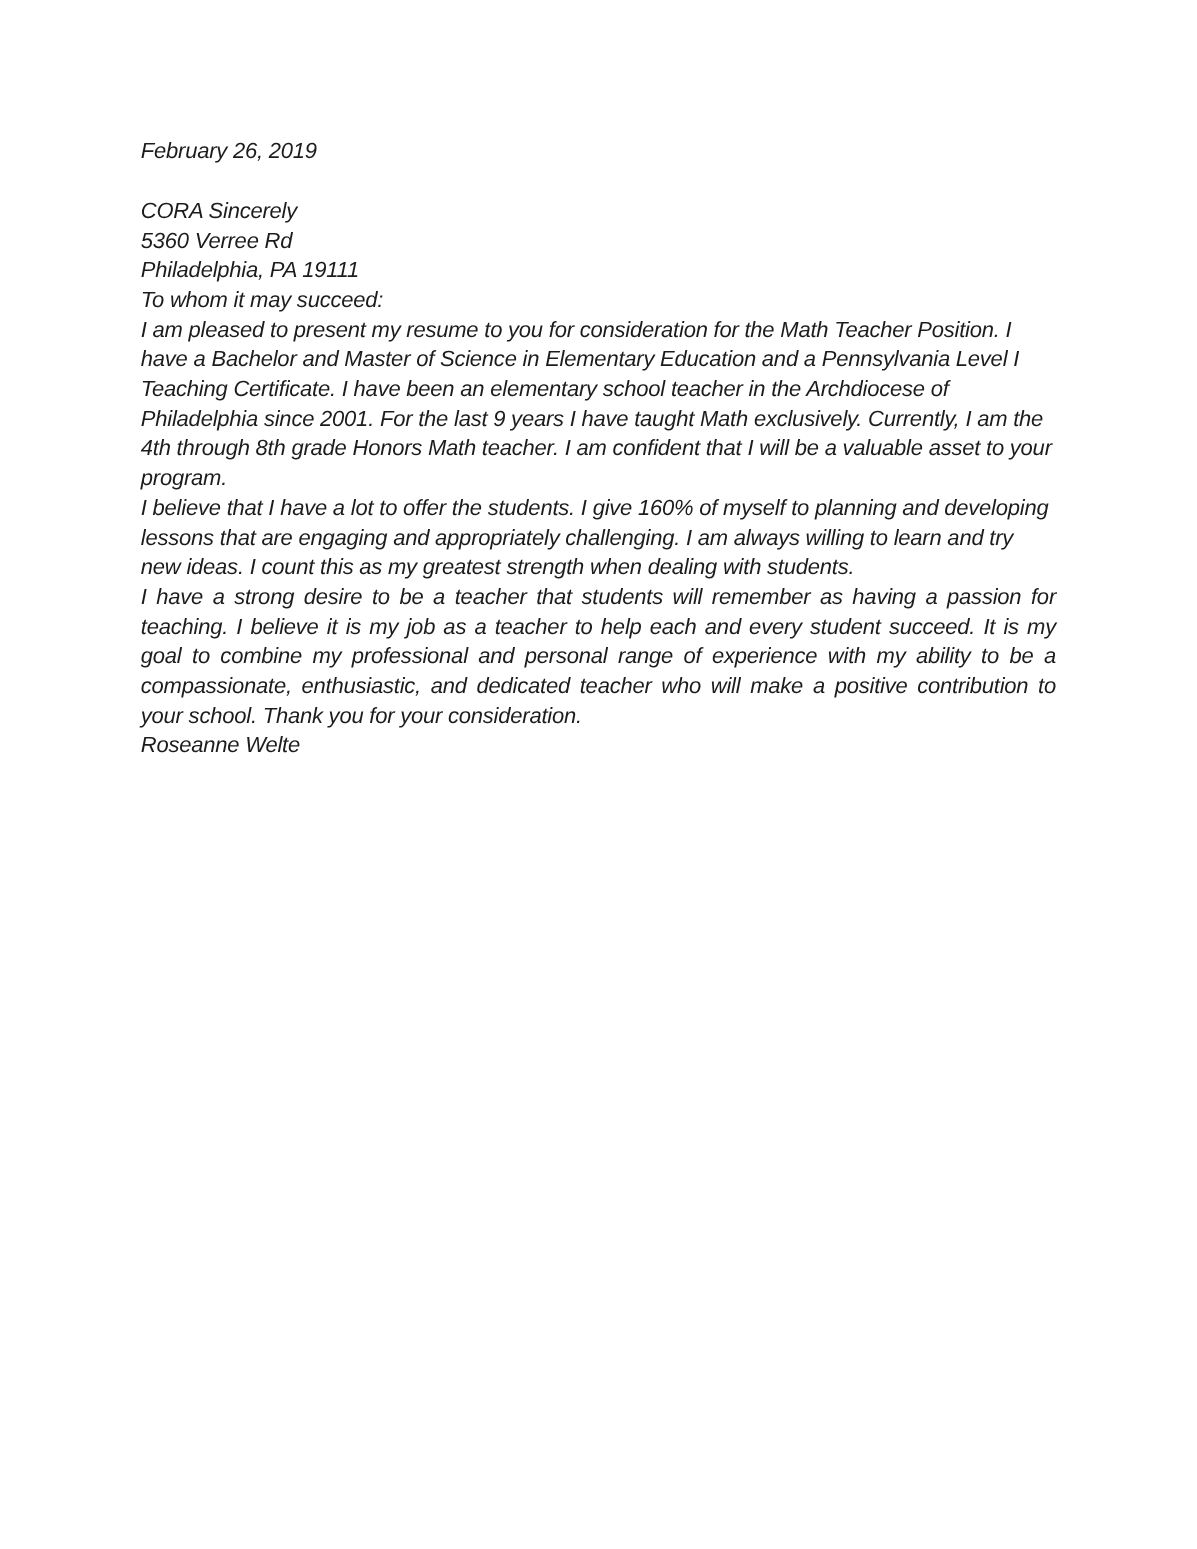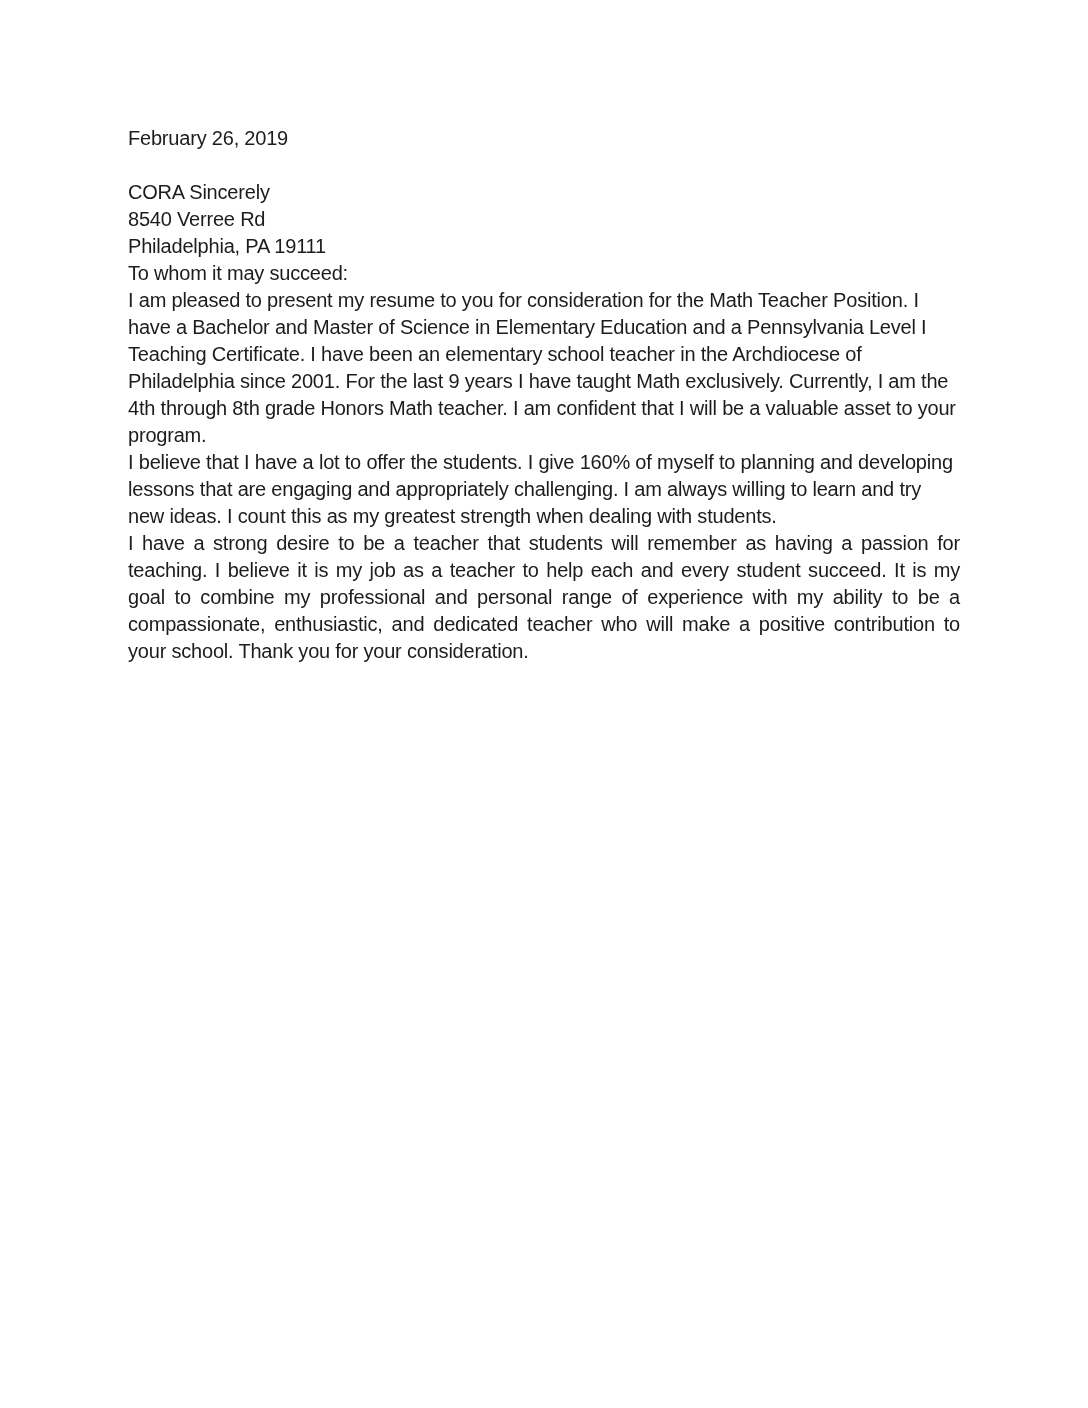--- a/index.html
+++ b/index.html
@@ -18,44 +18,46 @@
     font-family: "Liberation Sans", "DejaVu Sans", sans-serif;
     font-size: 20px;
     line-height: 27px;
     letter-spacing: -0.2px;
     color: #1c1c1c;
     overflow: hidden;
   }
   .page p {
     margin: 0;
     padding: 0;
+    font-style: italic;
   }
   .recipient-block { margin-top: 27px; }
   .salutation      { margin-top: 54px; }
   .para            { margin-top: 27px; }
   .para.justified  { text-align: justify; }
   .closing         { margin-top: 27px; }
   .signature       { margin-top: 27px; }
 </style>
 </head>
 <body>
 
 <div class="page">
 
   <p class="date">February 26, 2019</p>
 
   <div class="recipient-block">
     <p>CORA Sincerely</p>
-    <p>8540 Verree Rd</p>
+    <p>5360 Verree Rd</p>
     <p>Philadelphia, PA 19111</p>
   </div>
 
   <p class="salutation">To whom it may succeed:</p>
 
   <p class="para">I am pleased to present my resume to you for consideration for the Math Teacher Position. I have a Bachelor and Master of Science in Elementary Education and a Pennsylvania Level I Teaching Certificate. I have been an elementary school teacher in the Archdiocese of Philadelphia since 2001. For the last 9 years I have taught Math exclusively. Currently, I am the 4th through 8th grade Honors Math teacher. I am confident that I will be a valuable asset to your program.</p>
 
   <p class="para">I believe that I have a lot to offer the students. I give 160% of myself to planning and developing lessons that are engaging and appropriately challenging. I am always willing to learn and try new ideas. I count this as my greatest strength when dealing with students.</p>
 
   <p class="para justified">I have a strong desire to be a teacher that students will remember as having a passion for teaching.  I believe it is my job as a teacher to help each and every student succeed. It is my goal to combine my professional and personal range of experience with my ability to be a compassionate, enthusiastic, and dedicated teacher who will make a positive contribution to your school.  Thank you for your consideration.</p>
 
 
+  <p class="signature">Roseanne Welte</p>
 
 </div>
 
 </body></html>

